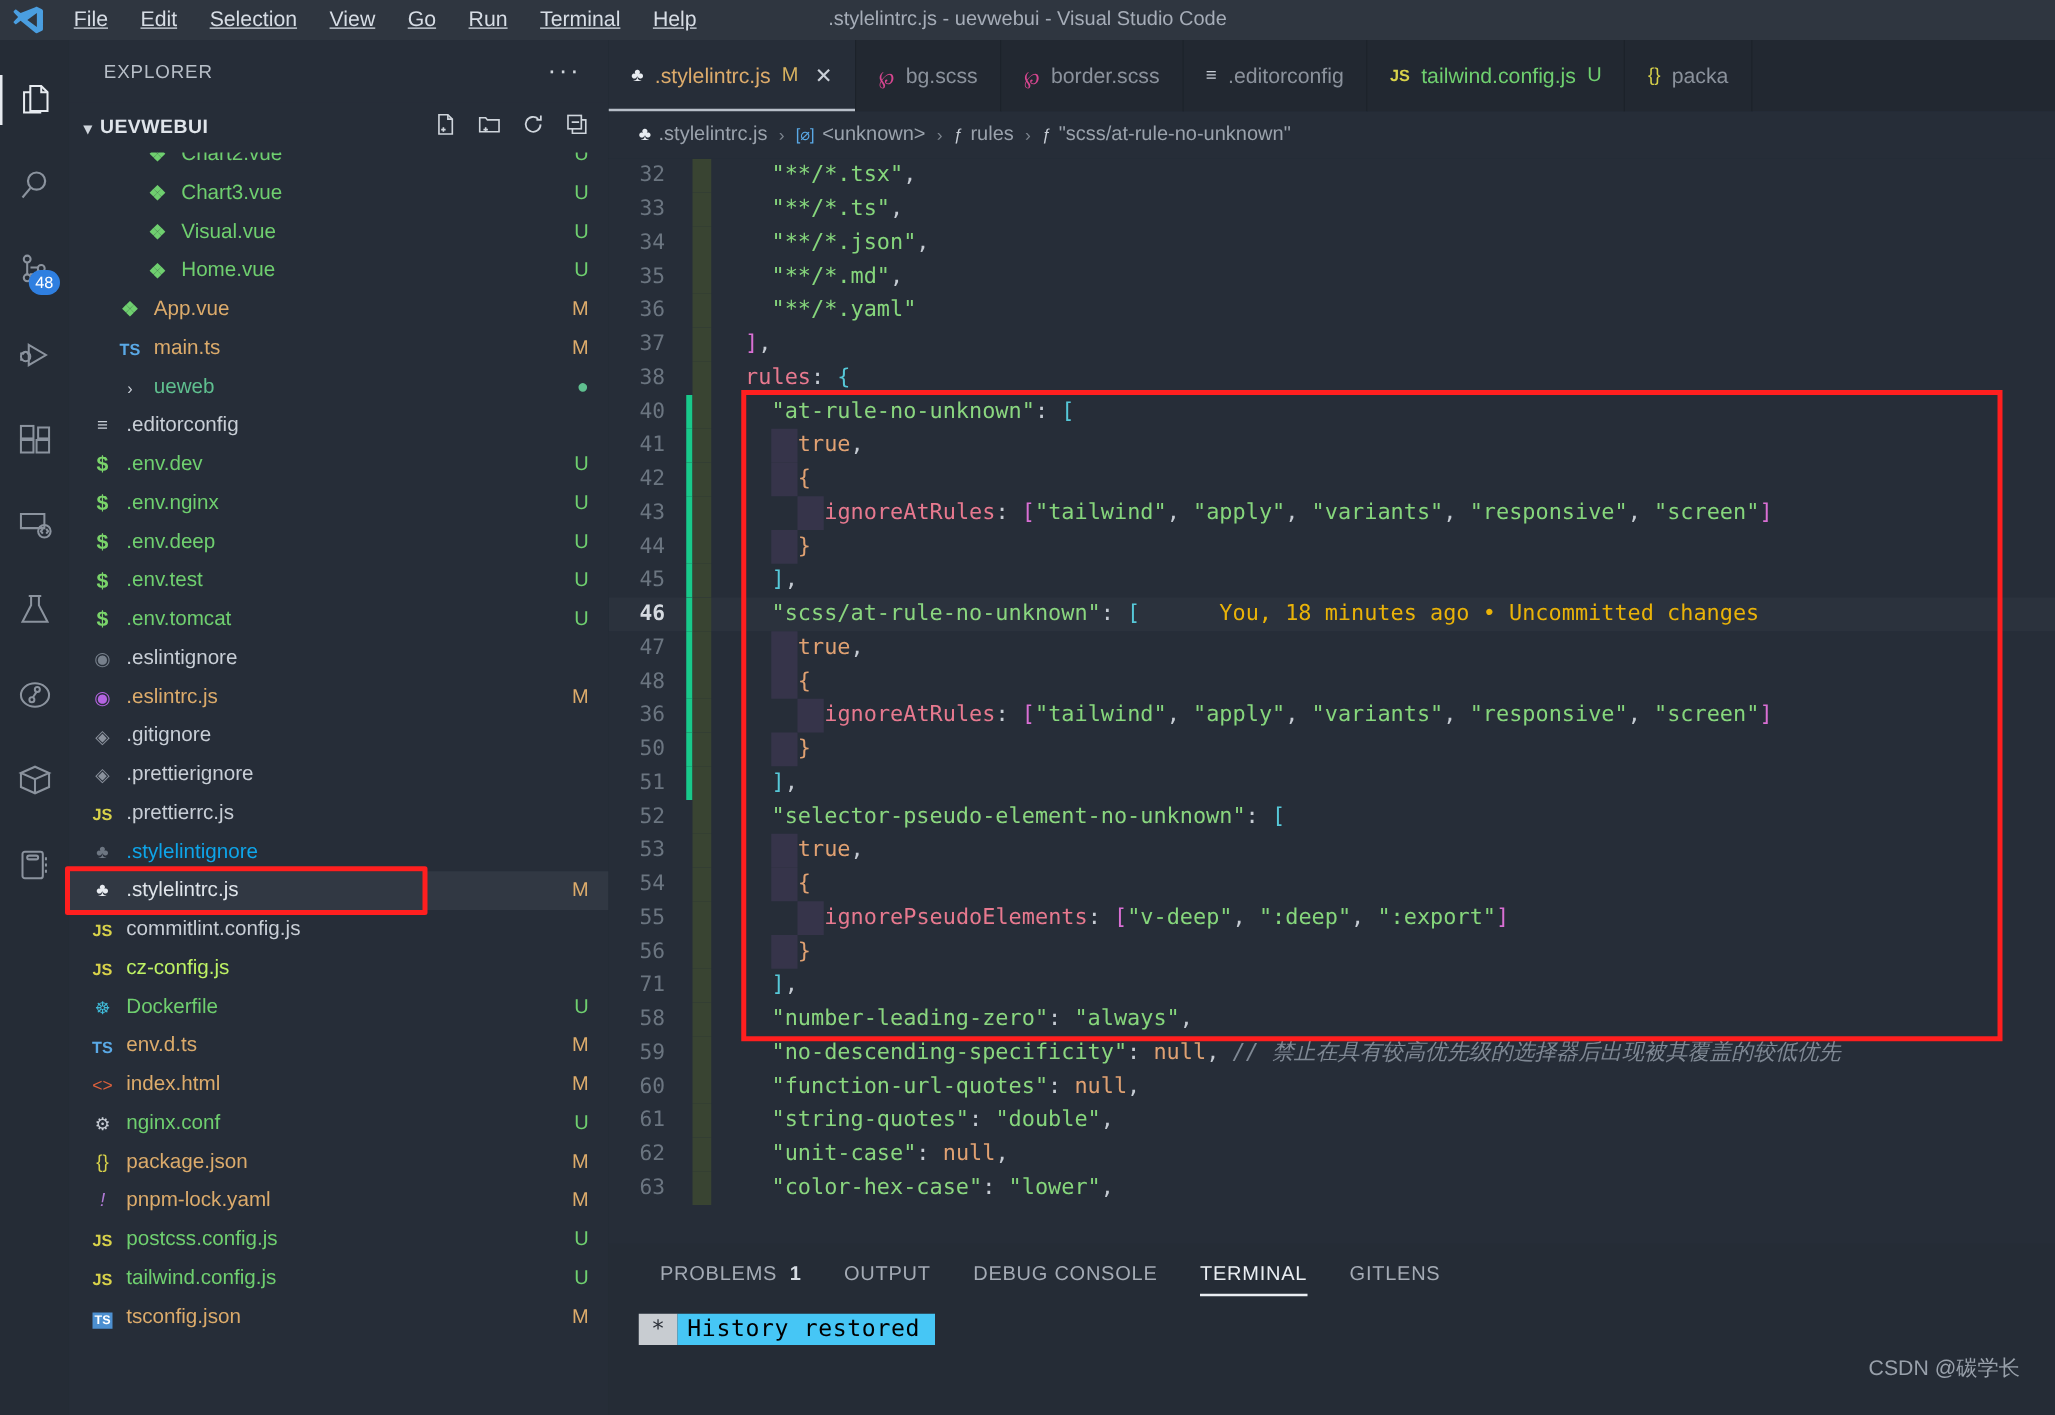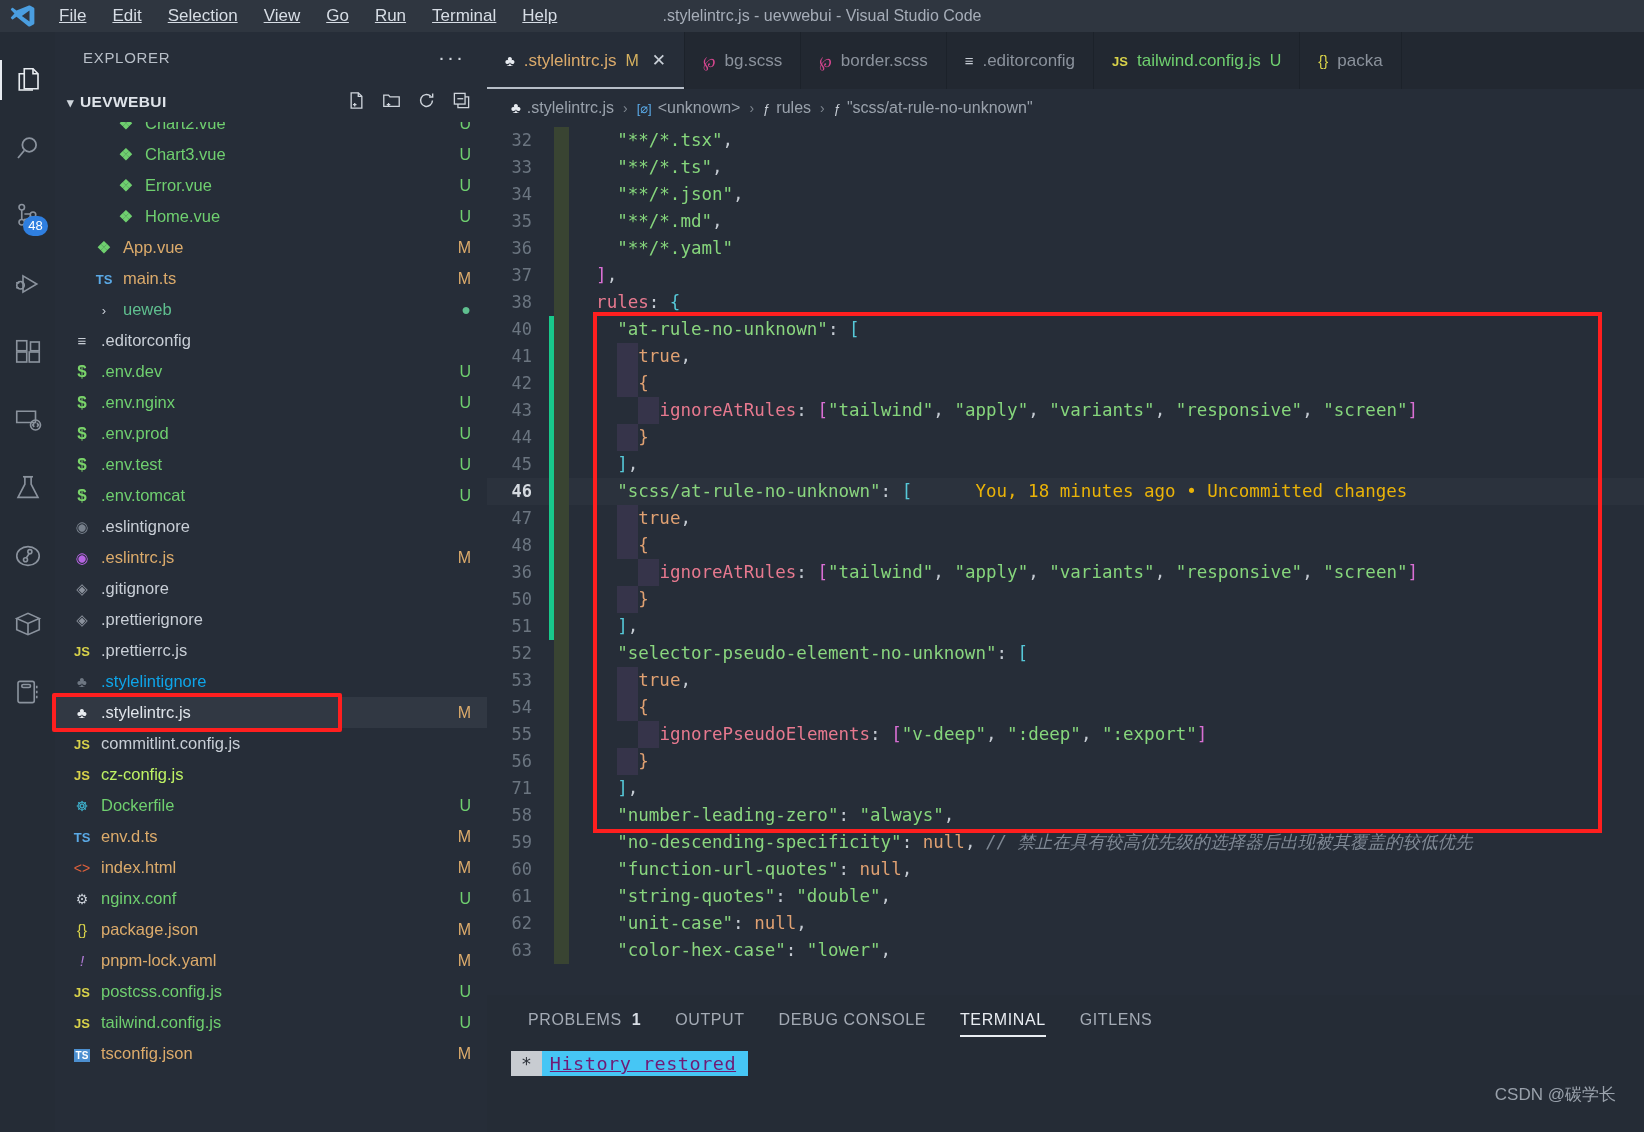--- a/index.html
+++ b/index.html
@@ -156,22 +156,22 @@
   .ptab.active::after {
     content: ""; position: absolute; bottom: 8px; left: 17px; right: 17px; height: 2px; background: #e9edf2;
   }
   .ptab .pcount { color: #d7dde4; font-size: 16px; font-weight: bold; }
   .term-line { padding-left: 24px; display: flex; align-items: center; margin-top: 6px; }
   .term-star {
     background: #c8ccd1; color: #2b3038; font-family: "DejaVu Sans Mono", monospace;
     font-size: 18px; padding: 2px 10px;
   }
   .term-msg {
-    background: #46c6f5; color: #701a75; font-family: "DejaVu Sans Mono", monospace;
-    font-size: 18.5px; padding: 2px 12px 2px 8px; letter-spacing: .5px; text-decoration: underline;
+    background: #46c6f5; color: #000000; font-family: "DejaVu Sans Mono", monospace;
+    font-size: 18.5px; padding: 2px 12px 2px 8px; letter-spacing: .5px;
   }
   .watermark {
     position: absolute; right: 28px; bottom: 26px; color: #99a1ab; font-size: 17px;
   }
 </style>
 </head>
 <body>
 
 <div id="app">
 
@@ -312,21 +312,21 @@
           <span class="fname" style="color:#6fcf6f">Chart2.vue</span>
           <span class="fstat" style="color:#6fcf6f">U</span>
         </div>
         <div class="frow">
           <span class="fico" style="margin-left:58px"><span style="color:#6fcf6f;font-size:16px;font-weight:bold">❖</span></span>
           <span class="fname" style="color:#6fcf6f">Chart3.vue</span>
           <span class="fstat" style="color:#6fcf6f">U</span>
         </div>
         <div class="frow">
           <span class="fico" style="margin-left:58px"><span style="color:#6fcf6f;font-size:16px;font-weight:bold">❖</span></span>
-          <span class="fname" style="color:#6fcf6f">Error.vue</span>
+          <span class="fname" style="color:#6fcf6f">Visual.vue</span>
           <span class="fstat" style="color:#6fcf6f">U</span>
         </div>
         <div class="frow">
           <span class="fico" style="margin-left:58px"><span style="color:#6fcf6f;font-size:16px;font-weight:bold">❖</span></span>
           <span class="fname" style="color:#6fcf6f">Home.vue</span>
           <span class="fstat" style="color:#6fcf6f">U</span>
         </div>
         <div class="frow">
           <span class="fico" style="margin-left:36px"><span style="color:#6fcf6f;font-size:16px;font-weight:bold">❖</span></span>
           <span class="fname" style="color:#dcab6b">App.vue</span>
@@ -352,21 +352,21 @@
           <span class="fname" style="color:#6fcf6f">.env.dev</span>
           <span class="fstat" style="color:#6fcf6f">U</span>
         </div>
         <div class="frow">
           <span class="fico" style="margin-left:14px"><span style="color:#7ad46a;font-size:17px;font-weight:bold">$</span></span>
           <span class="fname" style="color:#6fcf6f">.env.nginx</span>
           <span class="fstat" style="color:#6fcf6f">U</span>
         </div>
         <div class="frow">
           <span class="fico" style="margin-left:14px"><span style="color:#7ad46a;font-size:17px;font-weight:bold">$</span></span>
-          <span class="fname" style="color:#6fcf6f">.env.prod</span>
+          <span class="fname" style="color:#6fcf6f">.env.deep</span>
           <span class="fstat" style="color:#6fcf6f">U</span>
         </div>
         <div class="frow">
           <span class="fico" style="margin-left:14px"><span style="color:#7ad46a;font-size:17px;font-weight:bold">$</span></span>
           <span class="fname" style="color:#6fcf6f">.env.test</span>
           <span class="fstat" style="color:#6fcf6f">U</span>
         </div>
         <div class="frow">
           <span class="fico" style="margin-left:14px"><span style="color:#7ad46a;font-size:17px;font-weight:bold">$</span></span>
           <span class="fname" style="color:#6fcf6f">.env.tomcat</span>

